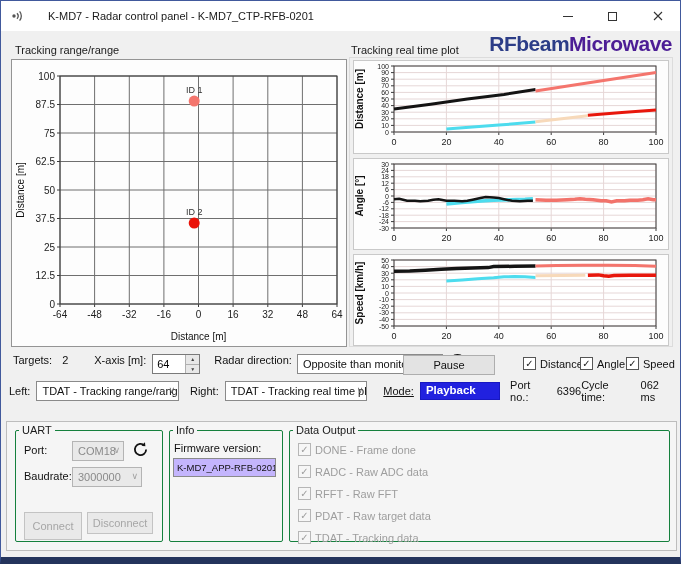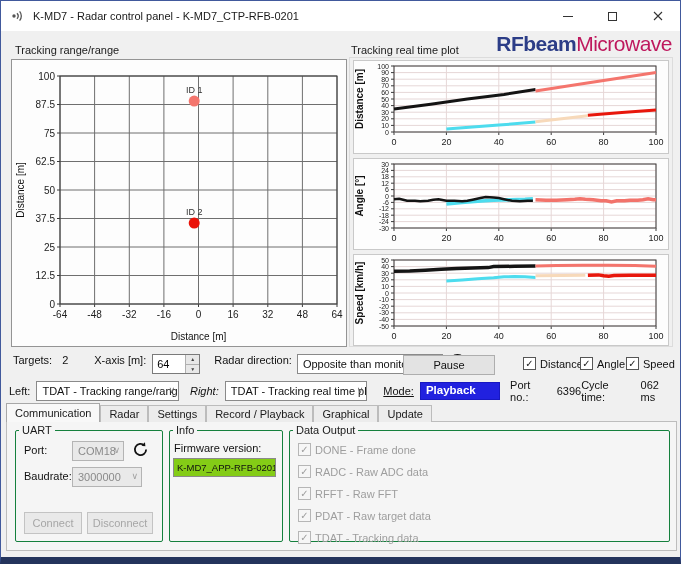--- a/index.html
+++ b/index.html
@@ -4,29 +4,29 @@
 <style>
   * { margin:0; padding:0; box-sizing:border-box; }
   body { background:#888; font-family:"Liberation Sans", sans-serif; }
   .window{
     position:relative; width:681px; height:564px; background:#f0f0f0;
     border:1px solid #41599c; border-bottom:7px solid #24345c; overflow:hidden;
   }
   
   .titlebar{ height:30px; background:#ffffff; display:flex; align-items:center; }
   .app-icon{ margin-left:9px; width:16px; height:16px; }
-  .title-text{ margin-left:7px; font-size:11px; color:#1a1a1a; }
+  .title-text{ margin-left:22px; font-size:11px; color:#1a1a1a; }
   .win-buttons{ margin-left:auto; display:flex; height:30px; }
   .win-btn{ width:45px; height:30px; display:flex; align-items:center; justify-content:center; }
   .min-glyph{ display:block; width:10px; border-top:1px solid #333; }
   .max-glyph{ display:block; width:9px; height:9px; border:1px solid #333; }
   
   .logo{ position:absolute; top:31px; right:8px; font-size:21px; letter-spacing:-0.5px; }
   .logo b{ color:#2c3d87; font-weight:bold; }
-  .logo span{ color:#be185d; }
+  .logo span{ color:#4c1d95;font-weight:bold; }
   
   .grp-label{ position:absolute; font-size:11px; color:#1a1a1a; }
   .panel{ position:absolute; background:#fdfdfd; }
   .left-chart-panel{ left:10px; top:58px; width:336px; height:288px; border:1px solid #949494; }
   .right-group{ position:absolute; left:348px; top:56px; width:324px; height:290px; border:1px solid #dcdcdc; background:#f0f0f0; }
   .plot-panel{ position:absolute; left:3px; width:316px; background:#fdfdfd; border:1px solid #c9c9c9; }
   svg text{ font-family:"Liberation Sans", sans-serif; }
   
   .controls-row{ position:absolute; left:12px; top:353px; height:22px; display:flex; font-size:11px; color:#111; }
   .spinbox{ display:flex; width:48px; height:20px; border:1px solid #7a7a7a; background:#fff; }
@@ -52,21 +52,21 @@
   .mode-box{ width:86px; height:18px; background:#2121df; border:1px solid #1717c2; color:#fff; font-weight:bold; font-size:11.5px; padding:1px 0 0 5px; }
   
   .tabs{ position:absolute; left:5px; top:402px; display:flex; align-items:flex-end; height:19px; z-index:2; }
   .tab{ font-size:11px; color:#1a1a1a; padding:2px 8px 3px; border:1px solid #bcbcbc; border-bottom:none; background:#ececec; height:17px; }
   .tab.active{ background:#f8f8f8; height:19px; padding-top:3px; border-color:#a8a8a8; }
   .tab-panel{ position:absolute; left:5px; top:420px; width:671px; height:130px; border:1px solid #bdbdbd; background:#f5f5f5; }
   fieldset{ position:absolute; border:1px solid #15803d; border-radius:2px; }
   legend{ font-size:11px; color:#1a1a1a; padding:0 3px; margin-left:3px; }
   .fs-label{ position:absolute; font-size:11px; color:#111; }
   .fs-label.dim, .dim{ color:#9e9e9e; }
-  .textfield{ position:absolute; height:19px; background:#84cc16; border:1px solid #8a8a8a; font-size:9.5px; color:#111; padding:0 0 0 3px; font-family:"Liberation Sans",sans-serif; outline:none; }
+  .textfield{ position:absolute; height:19px; background:#c4b5fd; border:1px solid #8a8a8a; font-size:9.5px; color:#111; padding:0 0 0 3px; font-family:"Liberation Sans",sans-serif; outline:none; }
   .refresh-icon{ position:absolute; width:17px; height:17px; }
 </style>
 </head>
 <body>
 
 <div class="window">
 
   <div class="titlebar">
     <svg class="app-icon" viewBox="0 0 16 16">
       <circle cx="4" cy="8" r="1.7" fill="#555"></circle>
@@ -384,62 +384,54 @@
     <span class="cb">✓</span>
     <span class="cb-label">Speed</span>
   </div>
 
   <div class="mode-row">
     <span>Left:</span>
     <div class="combo" style="margin-left:6px; width:152px;">
       <span>TDAT - Tracking range/range</span>
       <span class="chev">∨</span>
     </div>
-    <span style="margin-left:11px;font-style:italic;">Right:</span>
+    <span style="margin-left:11px;">Right:</span>
     <div class="combo" style="margin-left:6px; width:152px;">
       <span>TDAT - Tracking real time plot</span>
       <span class="chev">∨</span>
     </div>
     <span style="margin-left:16px;text-decoration:underline;">Mode:</span>
     <div class="mode-box" style="margin-left:6px;">Playback</div>
     <span style="margin-left:10px;">Port no.:</span>
     <span style="margin-left:8px;">6396</span>
     <span style="margin-left:auto; margin-right:0;">Cycle time:</span>
     <span style="margin-left:9px;">062 ms</span>
   </div>
 
-  <div class="tabs">
-    <div class="tab active">Communication</div>
-    <div class="tab">Radar</div>
-    <div class="tab">Settings</div>
-    <div class="tab">Record / Playback</div>
-    <div class="tab">Graphical</div>
-    <div class="tab">Update</div>
-  </div>
 
   <div class="tab-panel">
 
     <fieldset style="left:8px; top:2px; width:148px; height:118px;">
       <legend>UART</legend>
       <span class="fs-label" style="left:8px; top:8px;">Port:</span>
       <div class="combo disabled" style="position:absolute; left:56px; top:5px; width:52px;">
         <span>COM18</span>
         <span class="chev">∨</span>
       </div>
       <svg class="refresh-icon" style="left:116px; top:5px;" viewBox="0 0 16 16">
         <path d="M13.3 8a5.3 5.3 0 1 1-1.5-3.7" fill="none" stroke="#111" stroke-width="1.7"></path>
         <path d="M12.2 1.2 L12.6 4.9 L8.9 4.4 Z" fill="#111"></path>
       </svg>
       <span class="fs-label" style="left:8px; top:34px;">Baudrate:</span>
       <span class="fs-label dim" style="left:60px; top:34px;"></span>
       <div class="combo disabled" style="position:absolute; left:56px; top:31px; width:70px;">
         <span>3000000</span>
         <span class="chev">∨</span>
       </div>
-      <div class="btn disabled" style="position:absolute; left:8px; top:76px; width:58px; height:22px;">Connect</div>
+      <div class="btn disabled" style="position:absolute; left:8px; top:76px; width:58px; height:28px;">Connect</div>
       <div class="btn disabled" style="position:absolute; left:71px; top:76px; width:66px; height:22px;">Disconnect</div>
     </fieldset>
 
     <fieldset style="left:162px; top:2px; width:114px; height:118px;">
       <legend>Info</legend>
       <span class="fs-label" style="left:4px; top:6px;">Firmware version:</span>
       <input class="textfield" style="left: 3px; top: 22px; width: 103px;" readonly="" value="K-MD7_APP-RFB-0201">
     </fieldset>
 
     <fieldset style="left:282px; top:2px; width:381px; height:118px;">

